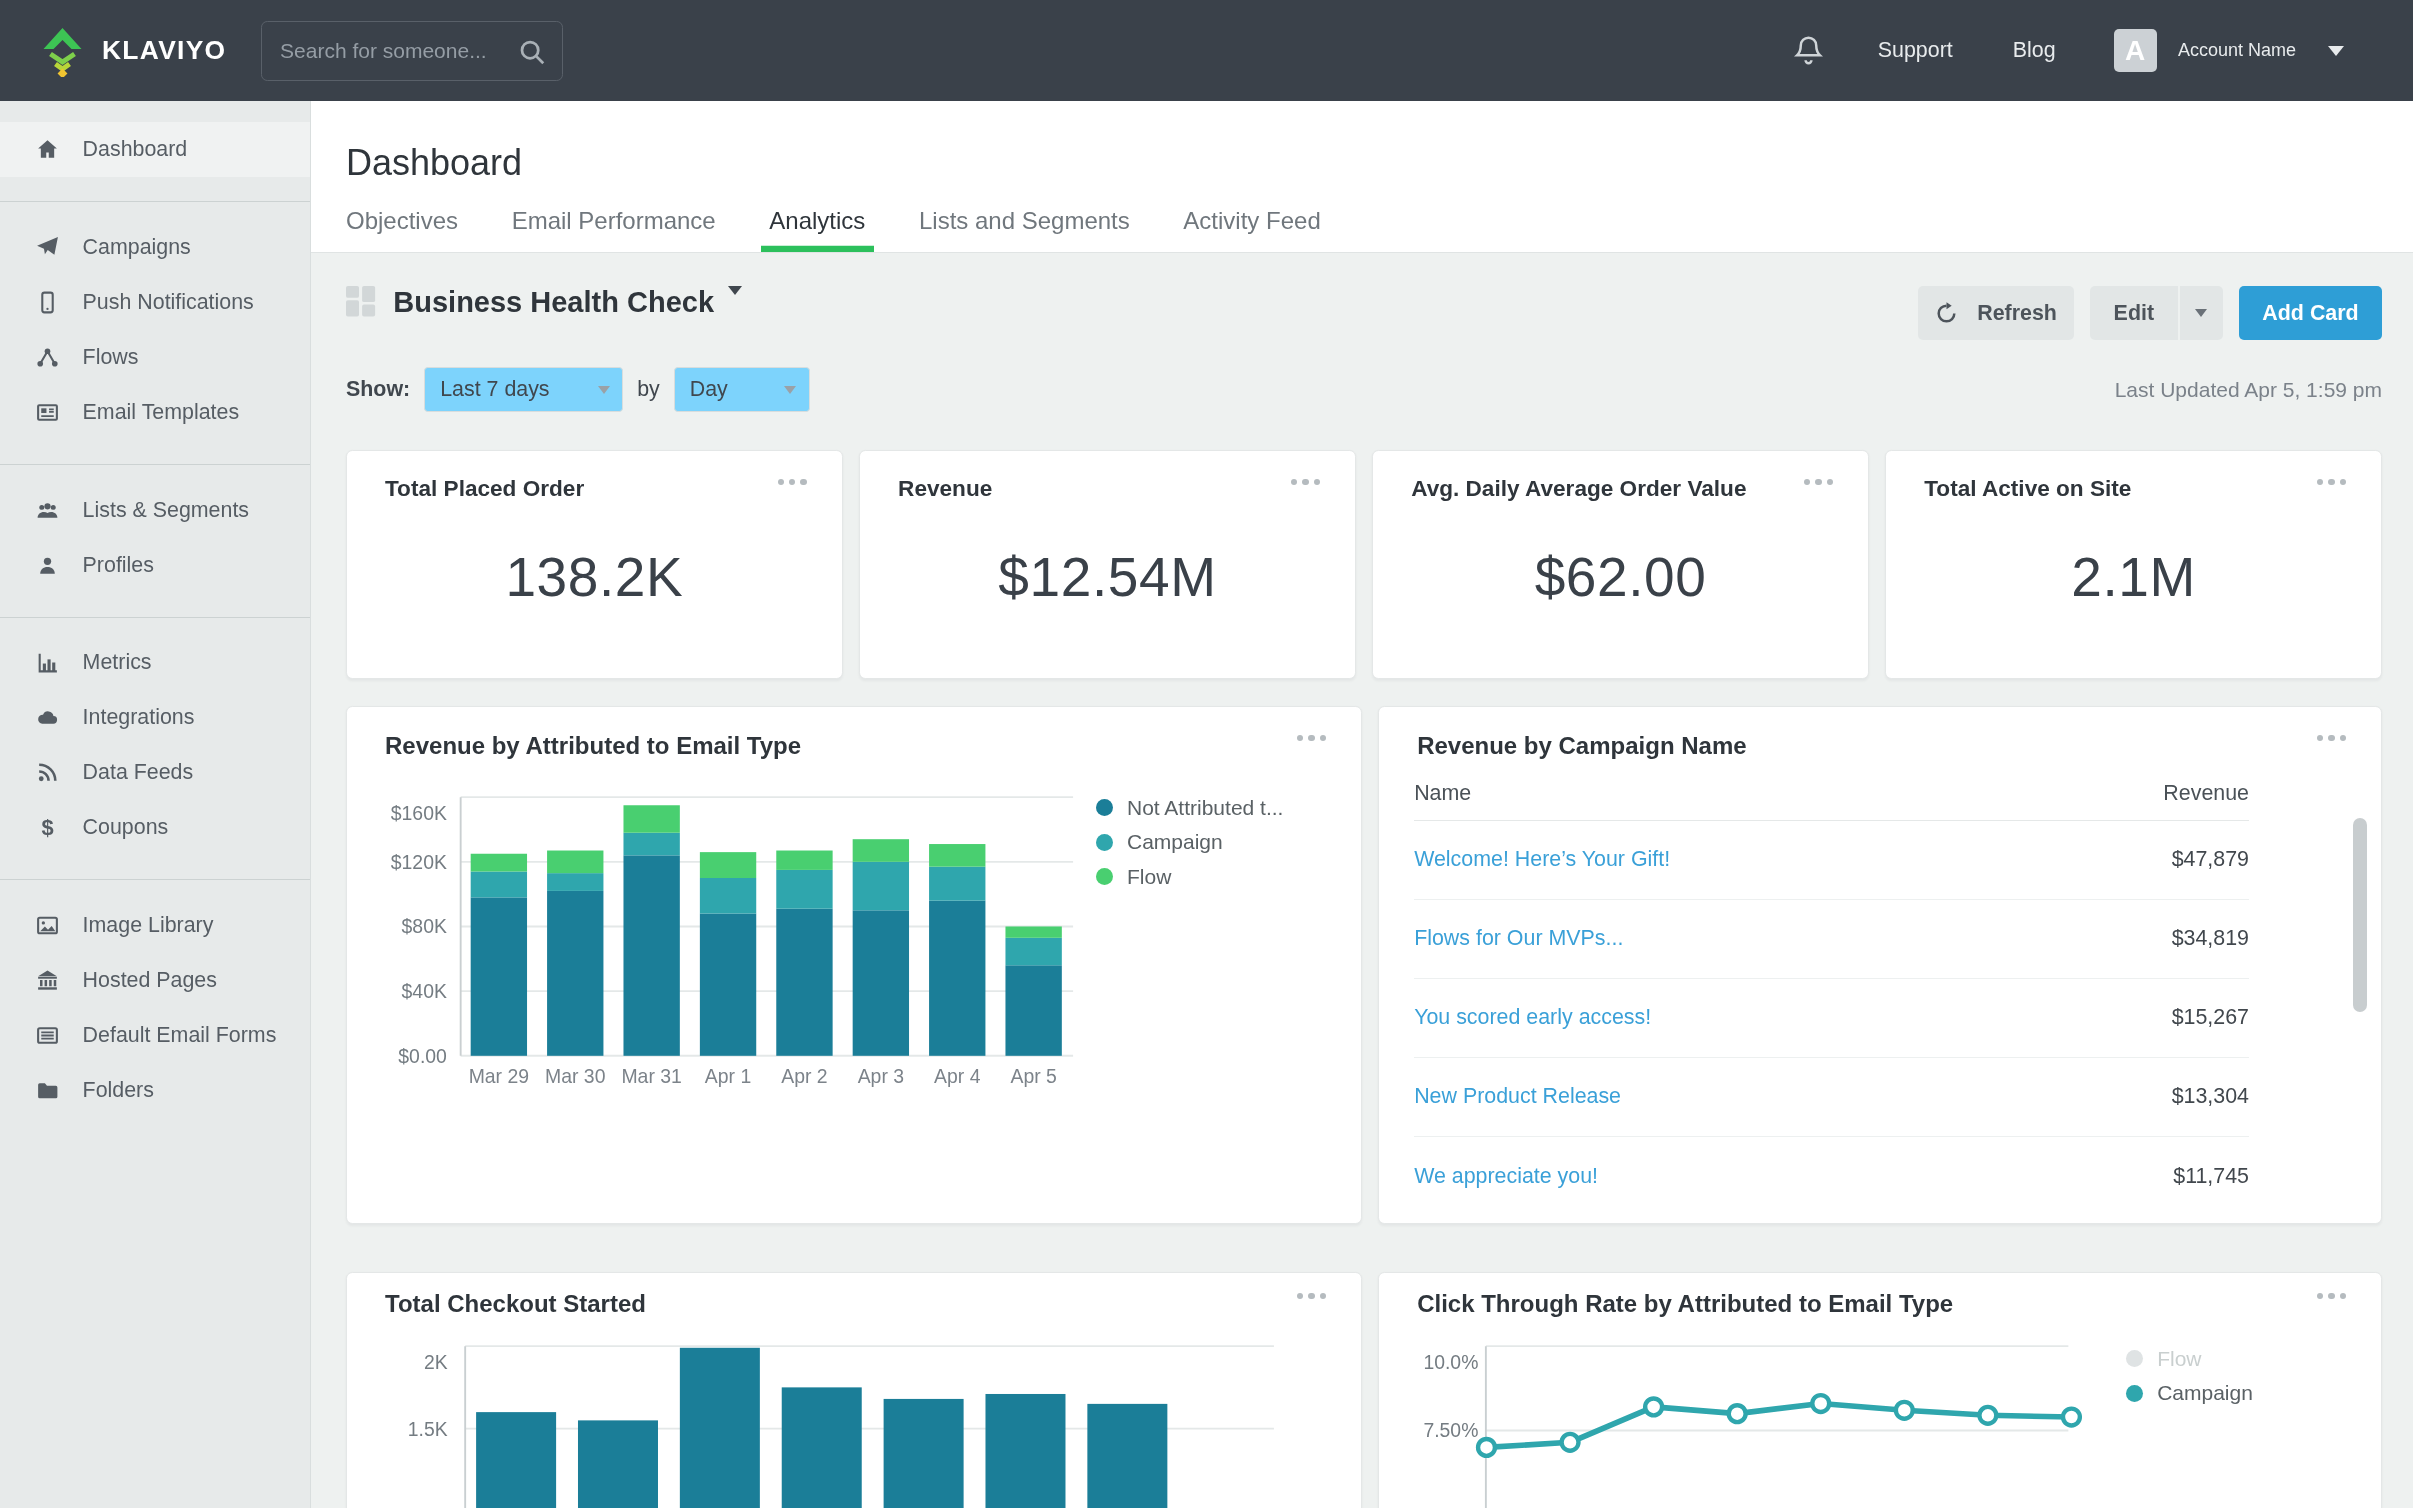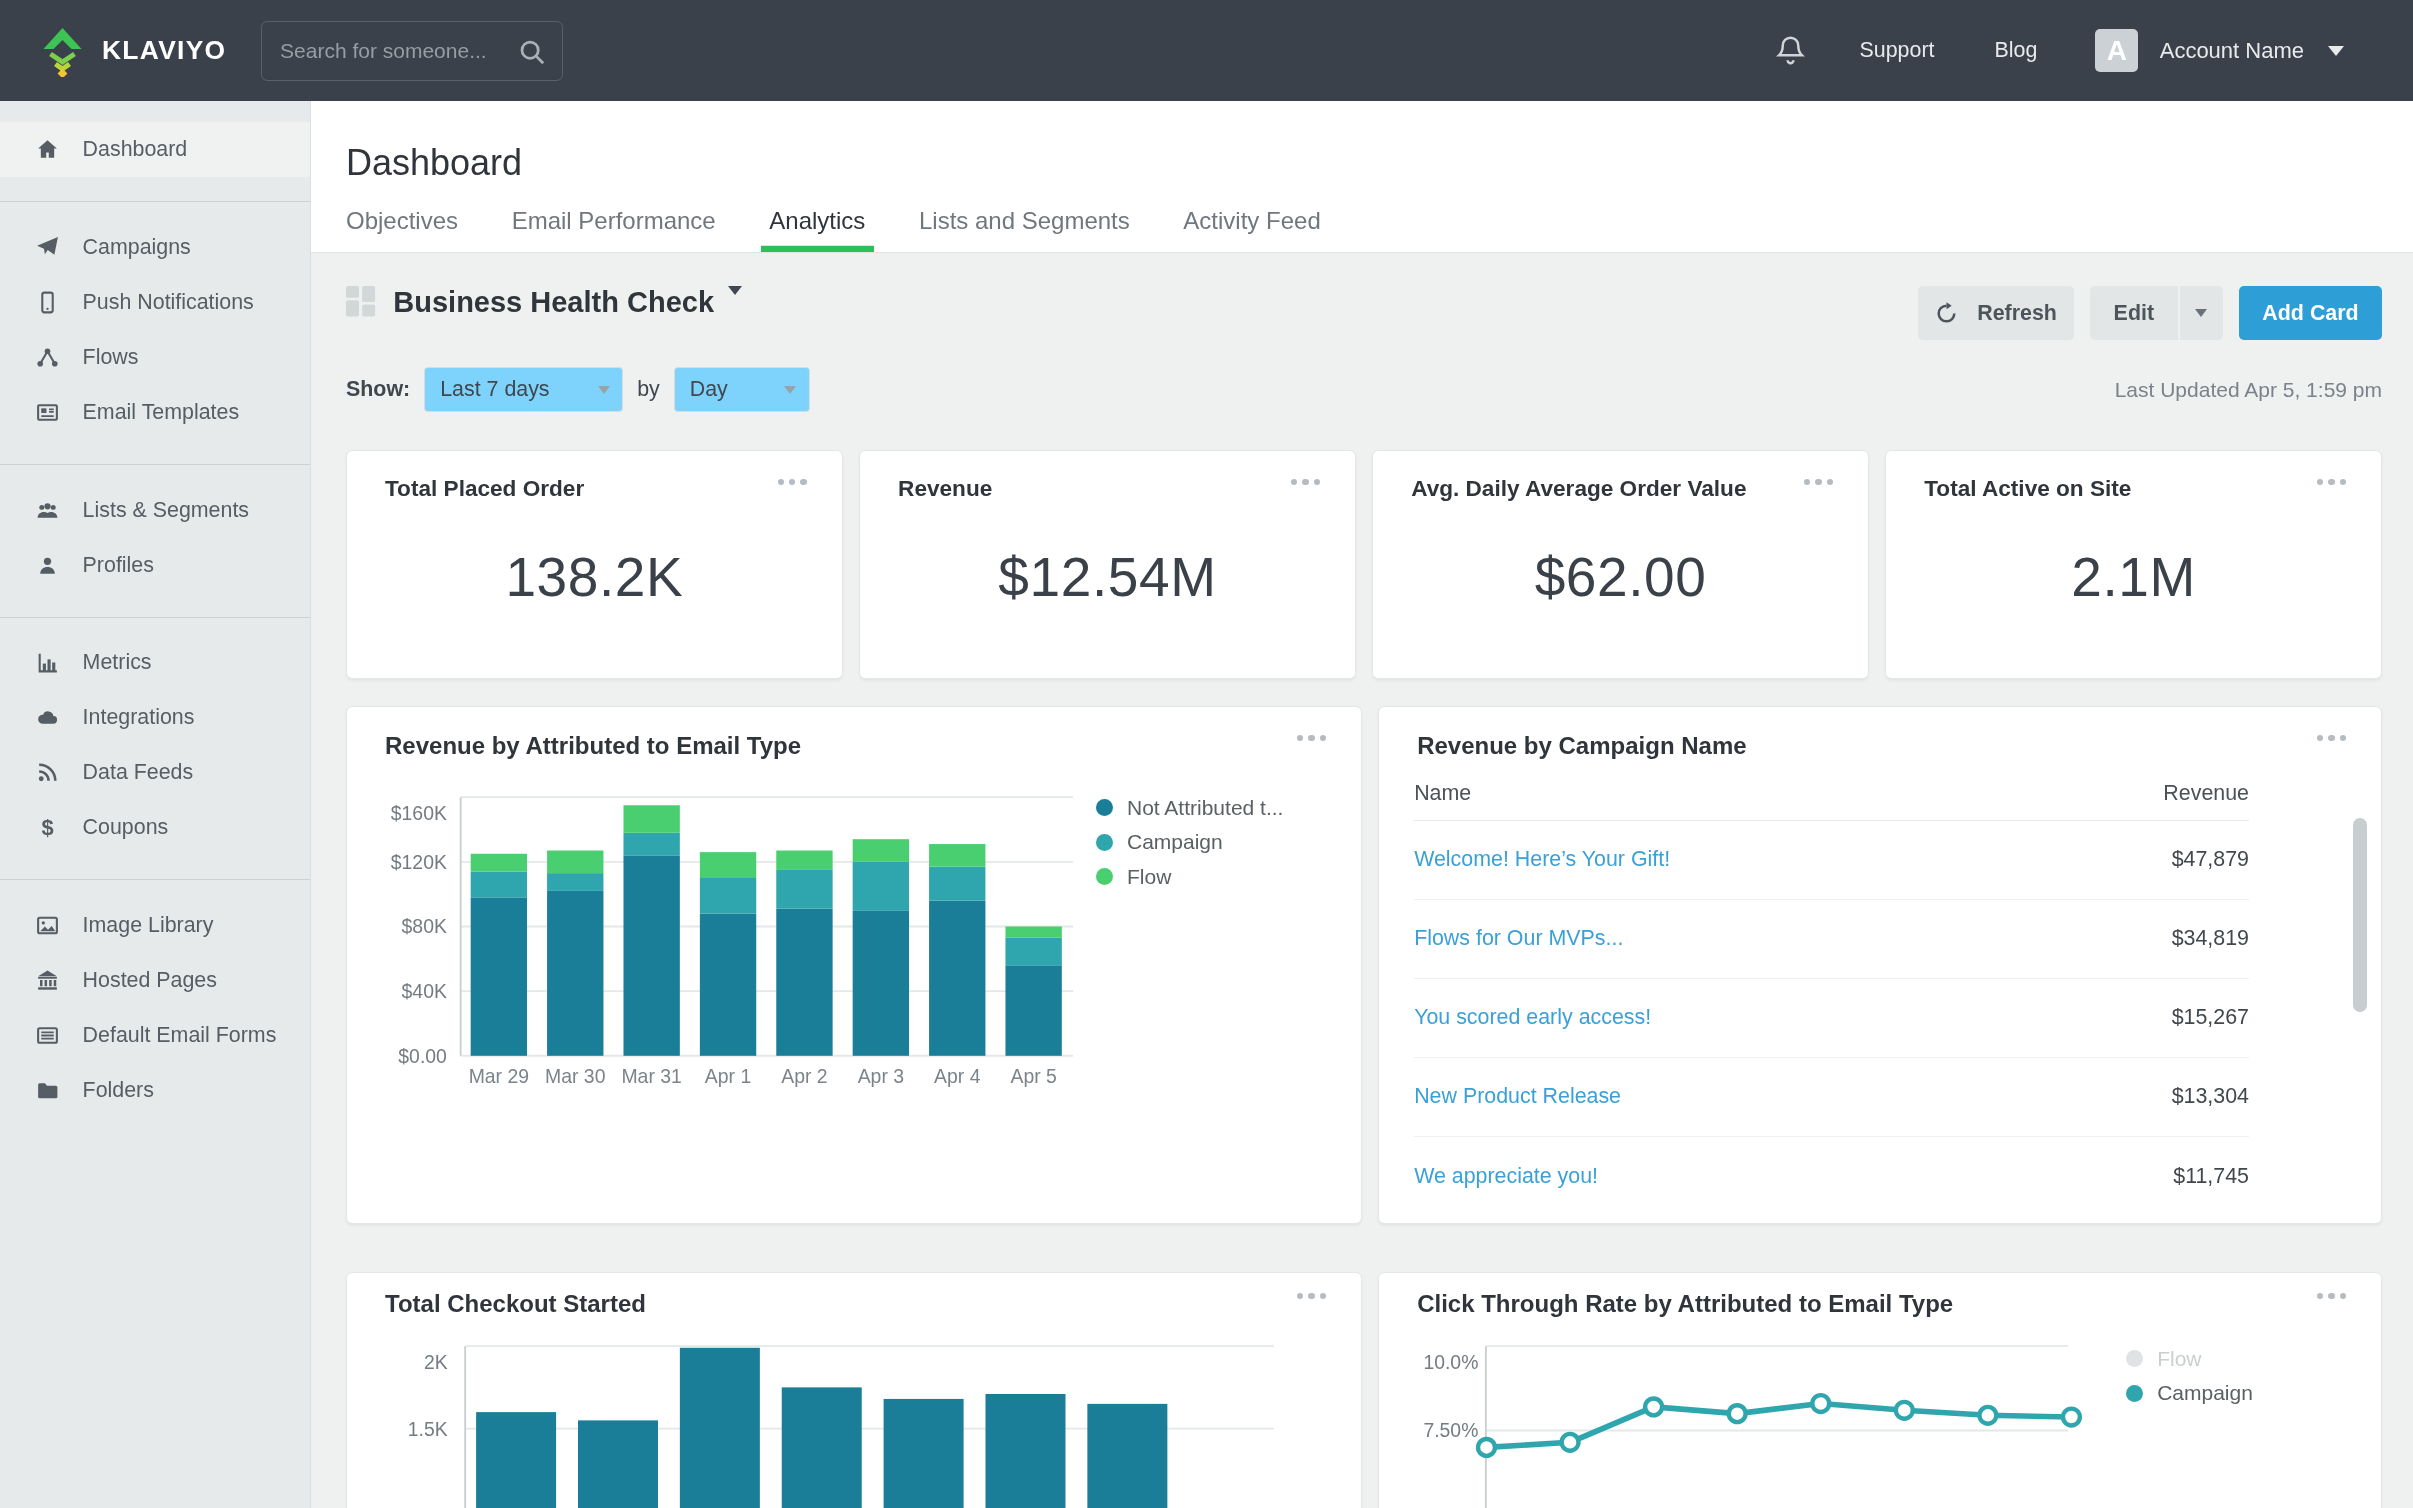--- a/index.html
+++ b/index.html
@@ -13,21 +13,21 @@
   .nav-search { position:relative; margin-left:35px; width:302px; height:60px; border:1.3px solid #596069; border-radius:6.3px; display:flex; align-items:center; }
   .nav-search input { background:transparent; border:none; outline:none; color:#d7dce0; font-size:21px; padding:0 57px 0 17.6px; width:100%; font-family:Liberation Sans, sans-serif; }
   .nav-search input::placeholder { color:#959da5; }
   .nav-search .search-icon { position:absolute; right:15px; top:15px; }
   .nav-right { margin-left:auto; display:flex; align-items:center; padding-right:69px; gap:0; }
   .nav-link { color:#e8ebed; font-size:21.4px; cursor:pointer; }
   .bell { margin-right:52px; }
   .nav-link.support { margin-right:60px; }
   .nav-link.blog { margin-right:58px; }
   .avatar { width:43px; height:43px; border-radius:5px; background:#ccd1d5; color:#fff; font-size:28px; font-weight:700; display:flex; align-items:center; justify-content:center; margin-right:21.4px; }
-  .account-name { color:#e8ebed; font-size:22px; margin-right:24px; }
+  .account-name { color:#e8ebed; font-size:18px; margin-right:32px; }
   .caret-down-white { width:0; height:0; border-left:8.2px solid transparent; border-right:8.2px solid transparent; border-top:10px solid #e8ebed; }
 
   
   .sidebar { position:absolute; top:101px; left:0; width:311px; bottom:0; background:#e7eaea; border-right:1.3px solid #d9dede; padding-top:21.4px; z-index:20; }
   .side-item { height:55px; display:flex; align-items:center; padding-left:35px; gap:22.6px; cursor:pointer; color:#565d64; font-size:21.4px; }
   .side-item.active { background:#f0f2f2; }
   .side-item svg { flex:0 0 25px; }
   .side-divider { border:none; border-top:1.3px solid #ccd2d2; margin:24px 0 17.6px 0; }
 
   

